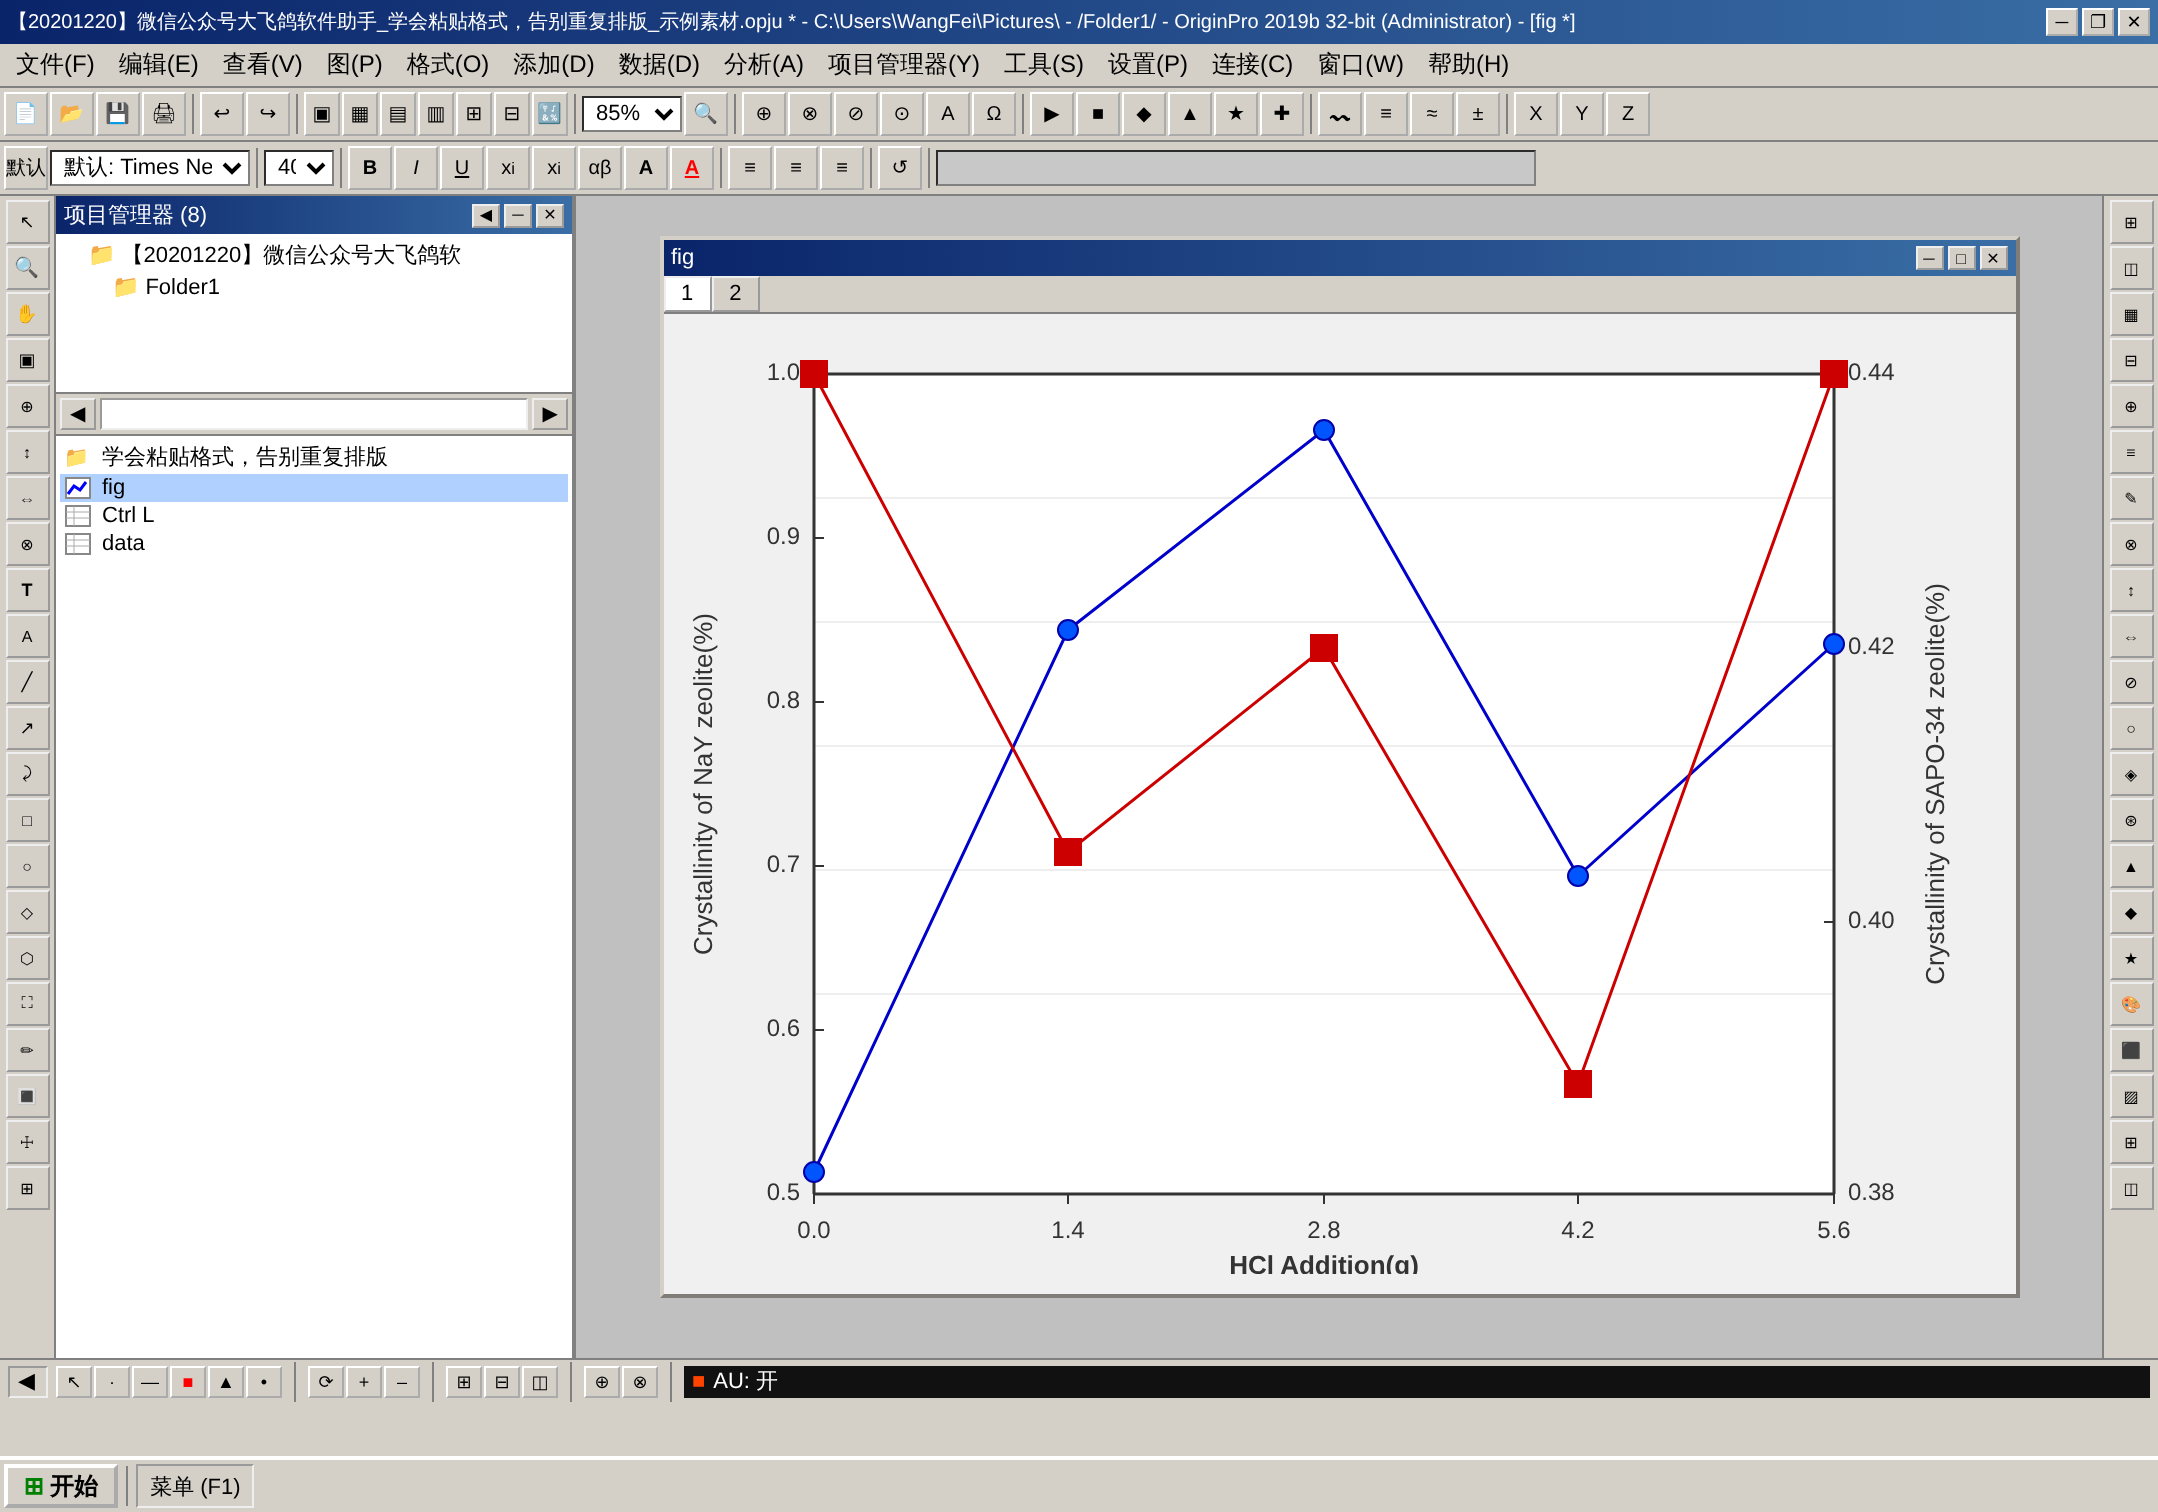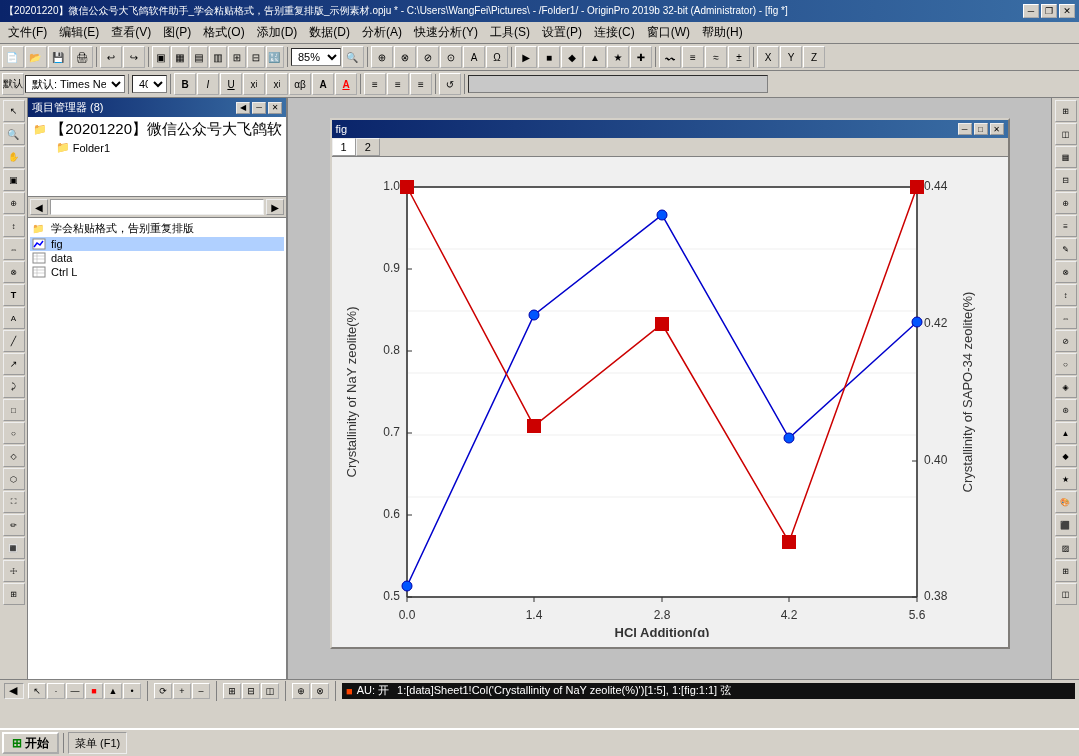--- a/index.html
+++ b/index.html
@@ -100,21 +100,21 @@
 
 <div class="menu-bar">
   <span class="menu-item">文件(F)</span>
   <span class="menu-item">编辑(E)</span>
   <span class="menu-item">查看(V)</span>
   <span class="menu-item">图(P)</span>
   <span class="menu-item">格式(O)</span>
   <span class="menu-item">添加(D)</span>
   <span class="menu-item">数据(D)</span>
   <span class="menu-item">分析(A)</span>
-  <span class="menu-item">快速分析(Y)</span>
+  <span class="menu-item">项目管理器(Y)</span>
   <span class="menu-item">工具(S)</span>
   <span class="menu-item">设置(P)</span>
   <span class="menu-item">连接(C)</span>
   <span class="menu-item">窗口(W)</span>
   <span class="menu-item">帮助(H)</span>
 </div>
 
 <div class="toolbar">
   <div class="tb-btn">📄</div>
   <div class="tb-btn">📂</div>
@@ -217,21 +217,21 @@
         <div class="panel-btn">◀</div>
         <div class="panel-btn">─</div>
         <div class="panel-btn">✕</div>
       </div>
     </div>
 
     <div class="tree-area" style="max-height: 80px; border-bottom: 1px solid #808080;">
       <div class="tree-item">
         <span class="tree-indent"></span>
         <span class="folder-icon">📁</span>
-        <span style="font-size:15px">【20201220】微信公众号大飞鸽软</span>
+        <span style="font-size:11px">【20201220】微信公众号大飞鸽软</span>
       </div>
       <div class="tree-item">
         <span class="tree-indent"></span>
         <span class="tree-indent"></span>
         <span class="folder-icon">📁</span>
         <span style="font-size:11px">Folder1</span>
       </div>
     </div>
 
     <div class="nav-row">
@@ -247,42 +247,42 @@
         <span style="font-size:11px">学会粘贴格式，告别重复排版</span>
       </div>
       <div class="name-item" style="background:#b0d0ff">
         <span class="name-icon">
           <svg width="14" height="12" viewBox="0 0 14 12">
               <rect x="1" y="1" width="12" height="10" fill="white" stroke="#888" stroke-width="1"></rect>
               <polyline points="2,9 5,5 8,7 11,3" fill="none" stroke="blue" stroke-width="1.5"></polyline>
             </svg>
         </span>
         <span style="font-size:11px">fig</span>
+      </div>
+      <div class="name-item">
+        <span class="name-icon">
+          <svg width="14" height="12" viewBox="0 0 14 12">
+              <rect x="1" y="1" width="12" height="10" fill="white" stroke="#888" stroke-width="1"></rect>
+              <line x1="1" y1="4" x2="13" y2="4" stroke="#aaa" stroke-width="0.5"></line>
+              <line x1="1" y1="7" x2="13" y2="7" stroke="#aaa" stroke-width="0.5"></line>
+              <line x1="5" y1="1" x2="5" y2="11" stroke="#aaa" stroke-width="0.5"></line>
+            </svg>
+        </span>
+        <span style="font-size:11px">Ctrl L</span>
       </div>
       <div class="name-item">
         <span class="name-icon">
           <svg width="14" height="12" viewBox="0 0 14 12">
               <rect x="1" y="1" width="12" height="10" fill="white" stroke="#888" stroke-width="1"></rect>
               <line x1="1" y1="4" x2="13" y2="4" stroke="#aaa" stroke-width="0.5"></line>
               <line x1="1" y1="7" x2="13" y2="7" stroke="#aaa" stroke-width="0.5"></line>
               <line x1="5" y1="1" x2="5" y2="11" stroke="#aaa" stroke-width="0.5"></line>
             </svg>
         </span>
         <span style="font-size:11px">data</span>
-      </div>
-      <div class="name-item">
-        <span class="name-icon">
-          <svg width="14" height="12" viewBox="0 0 14 12">
-              <rect x="1" y="1" width="12" height="10" fill="white" stroke="#888" stroke-width="1"></rect>
-              <line x1="1" y1="4" x2="13" y2="4" stroke="#aaa" stroke-width="0.5"></line>
-              <line x1="1" y1="7" x2="13" y2="7" stroke="#aaa" stroke-width="0.5"></line>
-              <line x1="5" y1="1" x2="5" y2="11" stroke="#aaa" stroke-width="0.5"></line>
-            </svg>
-        </span>
-        <span style="font-size:11px">Ctrl L</span>
       </div>
     </div>
   </div>
 
   <div class="canvas-area">
 
     <div class="graph-window">
 
       <div class="graph-title-bar">
         <span>fig</span>
@@ -430,21 +430,20 @@
   </div>
   <div class="toolbar-sep"></div>
   <div style="display:flex;gap:1px">
     <div class="tb-btn" style="width:18px;height:16px;font-size:9px">⊕</div>
     <div class="tb-btn" style="width:18px;height:16px;font-size:9px">⊗</div>
   </div>
   <div class="toolbar-sep"></div>
   <div style="background:#111;color:white;flex:1;height:16px;padding:0 4px;font-size:11px;display:flex;align-items:center">
     <span style="color:#ff4400;margin-right:4px">■</span>
     <span>AU: 开</span>
-    <span style="margin-left:8px">1:[data]Sheet1!Col('Crystallinity of NaY zeolite(%)')[1:5], 1:[fig:1:1] 弦</span>
   </div>
 </div>
 
 <div class="taskbar">
   <div class="start-btn">
     <span style="color:green;font-weight:bold">⊞</span>
     <span>开始</span>
   </div>
   <div class="taskbar-sep"></div>
   <div class="taskbar-item">

